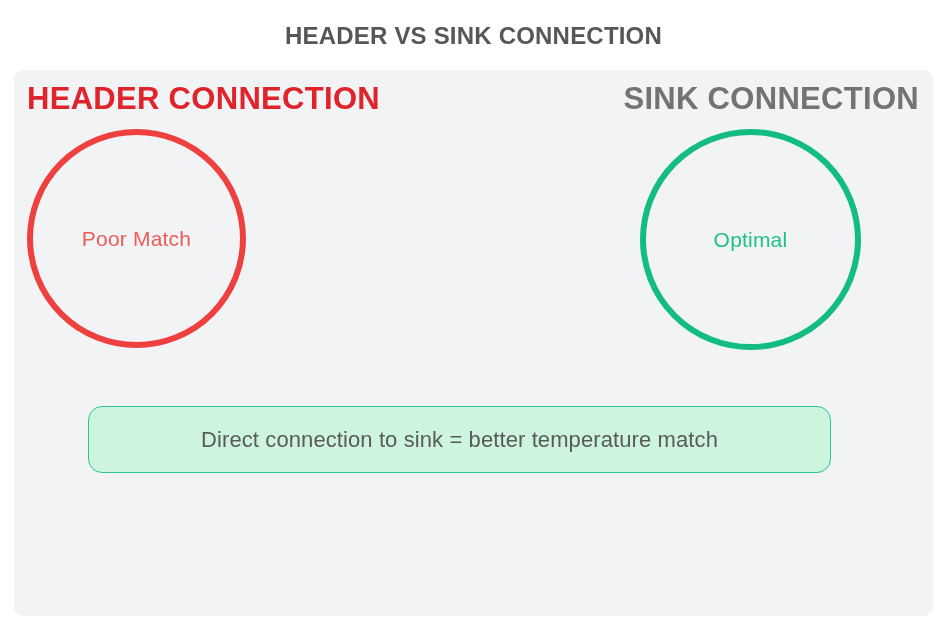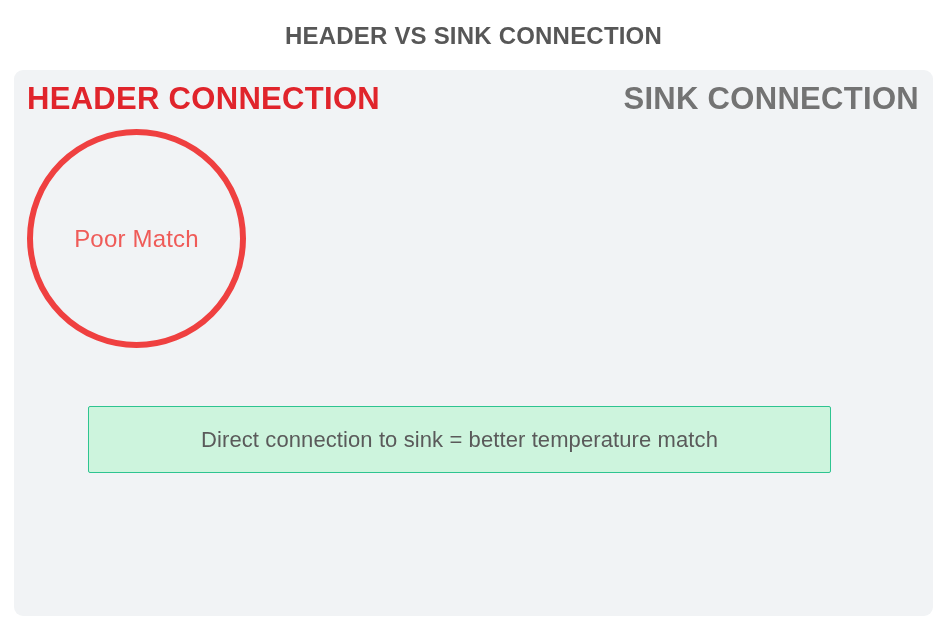--- a/index.html
+++ b/index.html
@@ -83,34 +83,34 @@
     border-width: 6px;
   }
   .circle-right {
     left: 640px;
     top: 129px;
     width: 221px;
     height: 221px;
     border-width: 6px;
   }
   .circle-text {
-    font-size: 24px;
+    font-size: 21px;
     font-weight: normal;
     letter-spacing: 0.2px;
     white-space: nowrap;
   }
 
   
   .banner {
     position: absolute;
     left: 88px;
     top: 406px;
     width: 743px;
     height: 67px;
-    border-radius: 2px;
+    border-radius: 14px;
     border: 1.5px solid #2ec490;
     background: #cdf4dd;
     box-sizing: border-box;
     display: flex;
     align-items: center;
     justify-content: center;
   }
   .banner-text {
     font-size: 22px;
     color: #5a5a5a;
@@ -128,18 +128,21 @@
   <div class="panel"></div>
 
   <div class="col-label left" style="color:#e0242b">HEADER CONNECTION</div>
 
   <div class="col-label right" style="color:#737373">SINK CONNECTION</div>
 
   <div class="circle circle-left" style="border-color:#ef4040">
     <span class="circle-text" style="color:#ef5b58">Poor Match</span>
   </div>
 
+  <div class="circle circle-right" style="border-color:#12bd7f">
+    <span class="circle-text" style="color:#21c184">Optimal</span>
+  </div>
 
   <div class="banner">
     <span class="banner-text">Direct connection to sink = better temperature match</span>
   </div>
 
 </div>
 
 </body></html>

